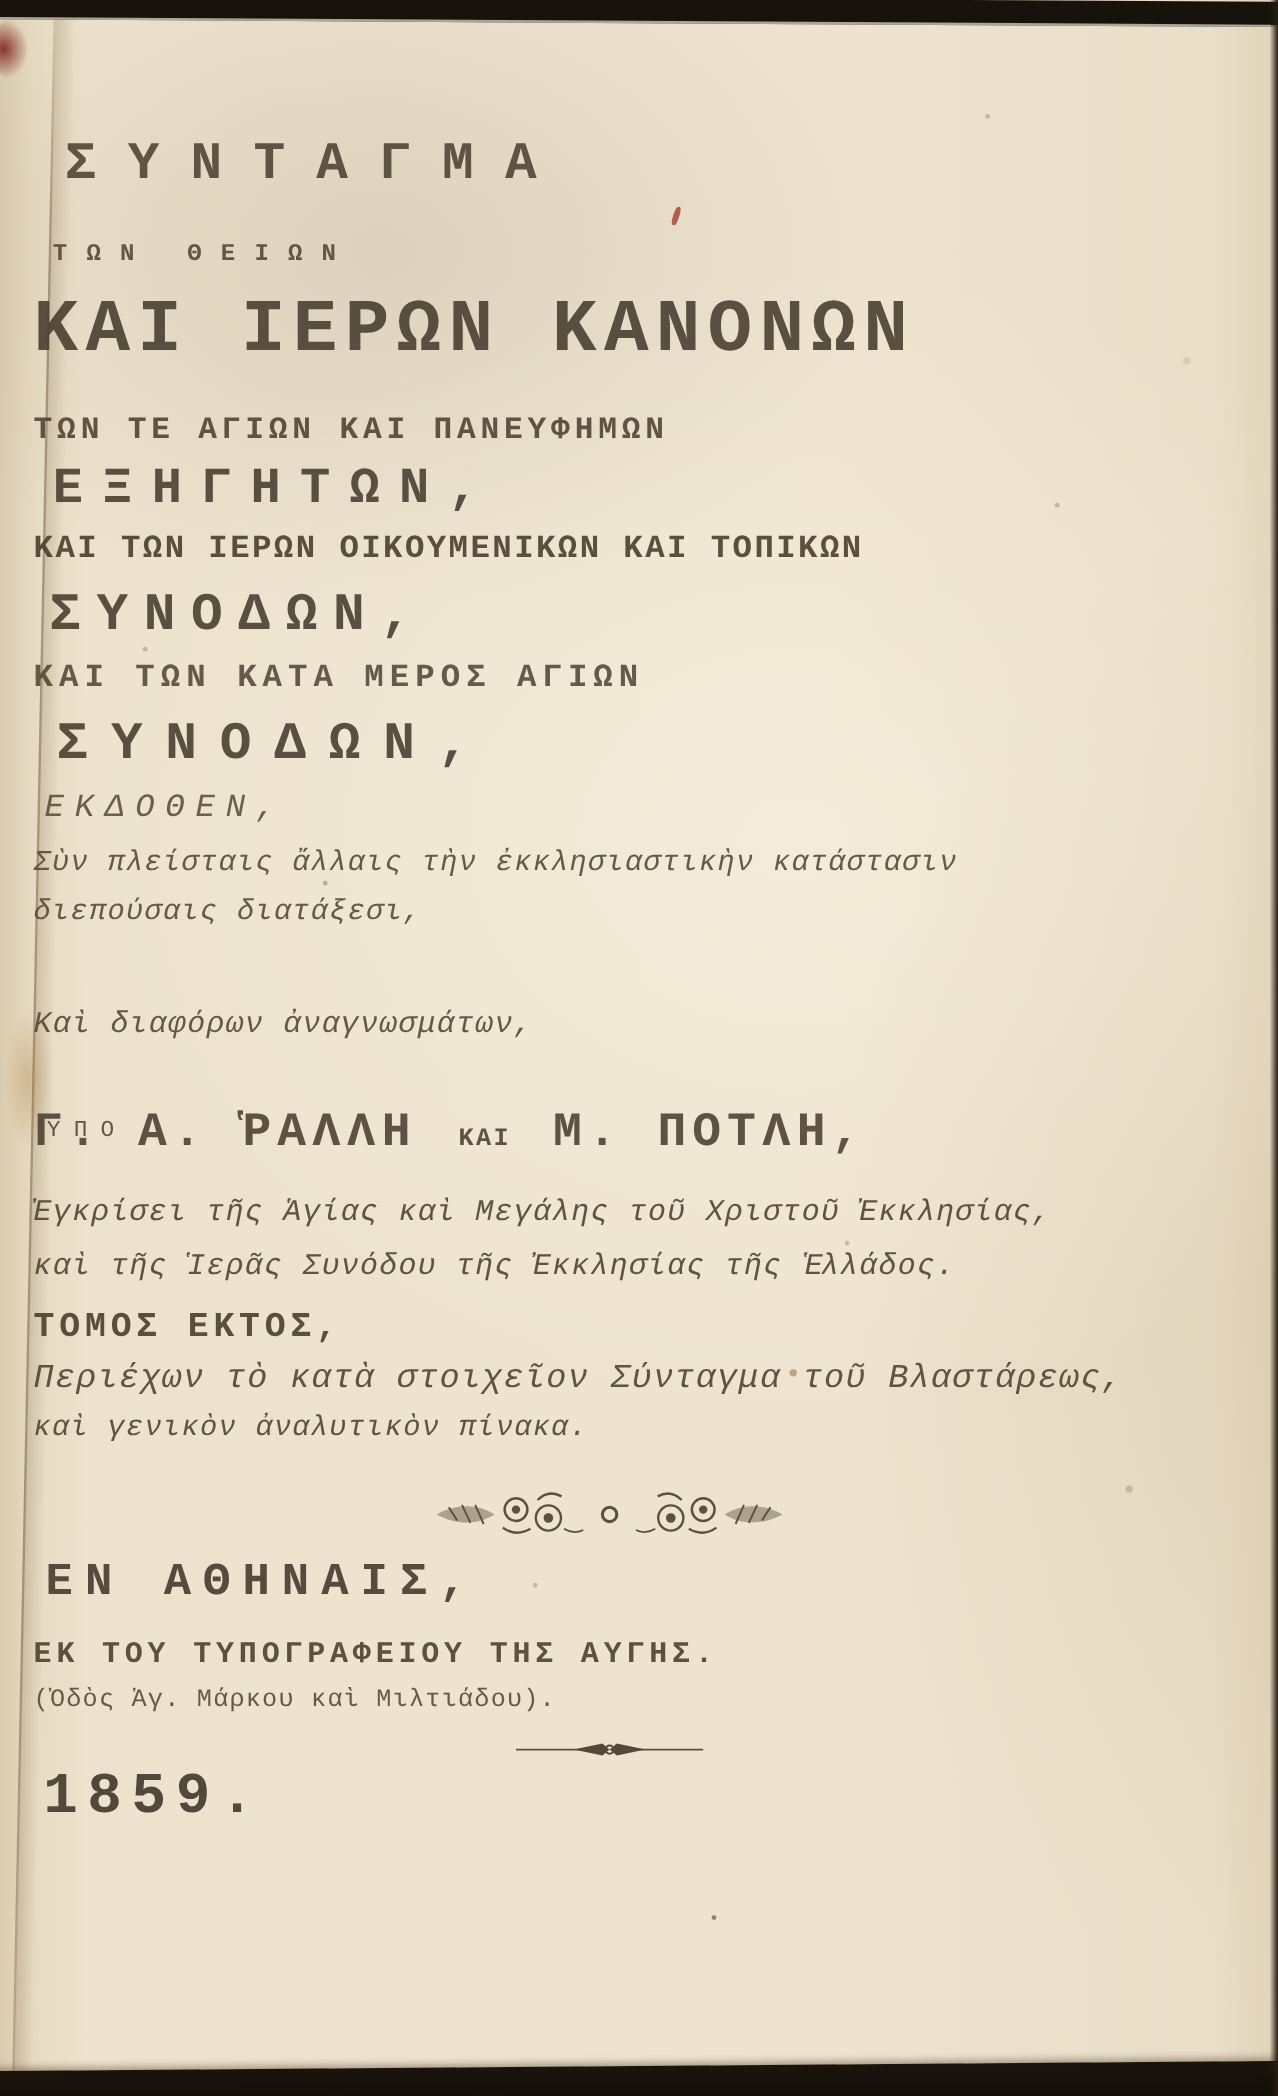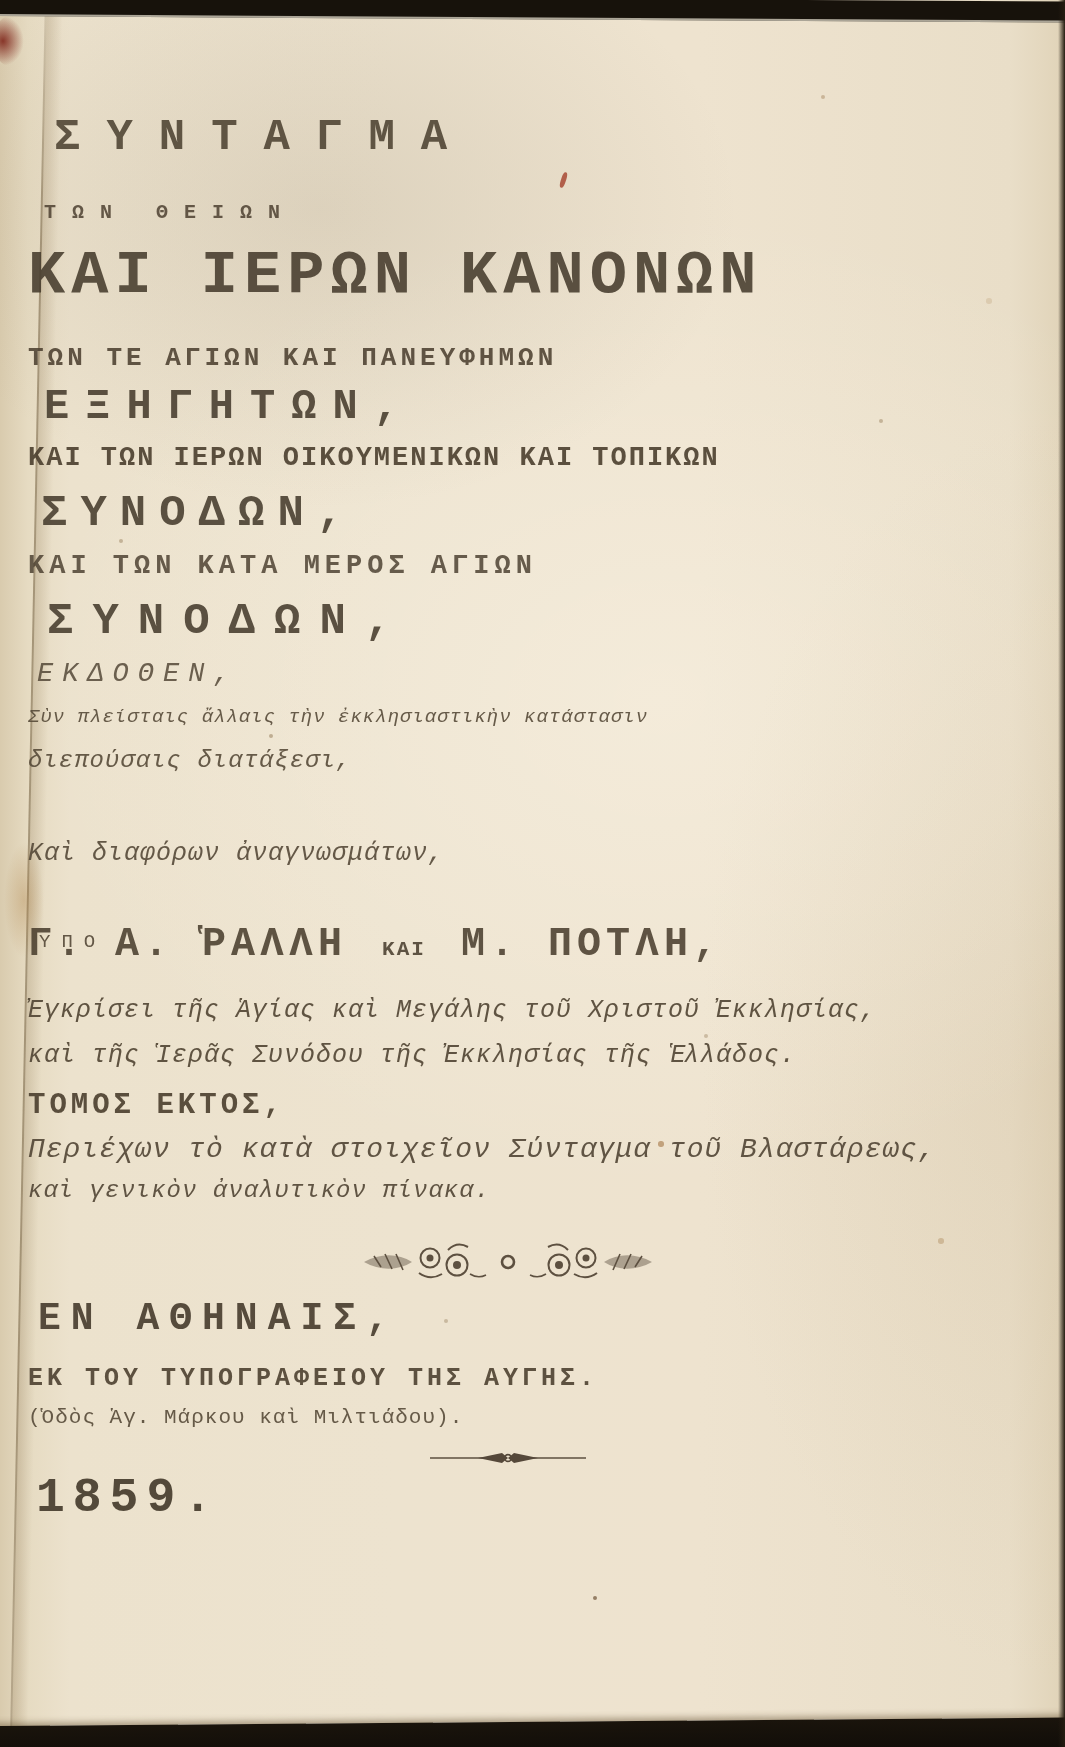--- a/index.html
+++ b/index.html
@@ -54,21 +54,21 @@
   .t-syntagma {top:112px;font-size:44px;font-weight:bold;letter-spacing:26px;text-indent:26px;color:rgba(72,61,45,0.85);}
   .t-theion   {top:201px;font-size:20px;font-weight:bold;letter-spacing:16px;text-indent:16px;color:rgba(76,64,48,0.85);}
   .t-kanonon  {top:240px;font-size:62px;font-weight:bold;letter-spacing:6px;color:rgba(70,59,44,0.88);}
   .t-agion    {top:343px;font-size:26px;font-weight:bold;letter-spacing:4px;color:rgba(76,64,48,0.88);}
   .t-apostolon{top:383px;font-size:42px;font-weight:bold;letter-spacing:16px;text-indent:16px;color:rgba(70,59,44,0.88);}
   .t-oikoum   {top:443px;font-size:27px;font-weight:bold;letter-spacing:2px;color:rgba(74,62,46,0.9);}
   .t-synodon  {top:488px;font-size:44px;font-weight:bold;letter-spacing:13px;text-indent:13px;color:rgba(70,59,44,0.88);}
   .t-katameros{top:551px;font-size:27px;font-weight:bold;letter-spacing:5px;color:rgba(78,66,50,0.85);}
   .t-pateron  {top:596px;font-size:44px;font-weight:bold;letter-spacing:19px;text-indent:19px;color:rgba(70,59,44,0.88);}
   .t-ekdothen {top:659px;font-size:27px;font-style:italic;letter-spacing:9px;text-indent:9px;color:rgba(84,72,55,0.85);}
-  .t-ital1    {top:706px;font-size:19px;font-style:italic;letter-spacing:1px;color:rgba(86,74,56,0.9);}
+  .t-ital1    {top:706px;font-size:24px;font-style:italic;letter-spacing:1px;color:rgba(86,74,56,0.9);}
   .t-ital2    {top:747px;font-size:24px;font-style:italic;letter-spacing:1px;color:rgba(86,74,56,0.9);}
   .t-meta     {top:790px;font-size:28px;font-weight:bold;letter-spacing:3px;color:rgba(80,68,51,0.85);}
   .t-diaforon {top:839px;font-size:25px;font-style:italic;letter-spacing:1px;color:rgba(84,72,55,0.9);}
   .t-ypo      {top:931px;font-size:19px;letter-spacing:11px;text-indent:11px;color:rgba(84,72,55,0.9);}
   .t-authors  {top:922px;font-size:40px;font-weight:bold;letter-spacing:5px;color:rgba(72,61,45,0.87);}
   .t-authors .small-kai{font-size:21px;font-weight:bold;letter-spacing:2px;padding:0 6px;}
   .t-approv1  {top:996px;font-size:25px;font-style:italic;letter-spacing:1px;color:rgba(82,70,53,0.92);}
   .t-approv2  {top:1041px;font-size:25px;font-style:italic;letter-spacing:1px;color:rgba(82,70,53,0.92);}
   .t-tomos    {top:1089px;font-size:29px;font-weight:bold;letter-spacing:4px;color:rgba(74,62,46,0.9);}
   .t-vol1     {top:1134px;font-size:28px;font-style:italic;letter-spacing:1px;color:rgba(84,72,55,0.92);}

